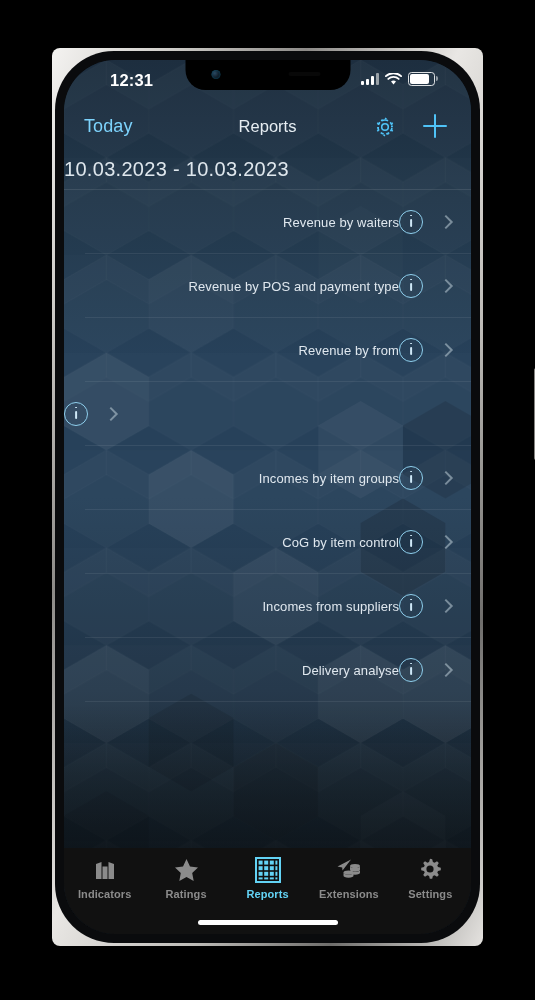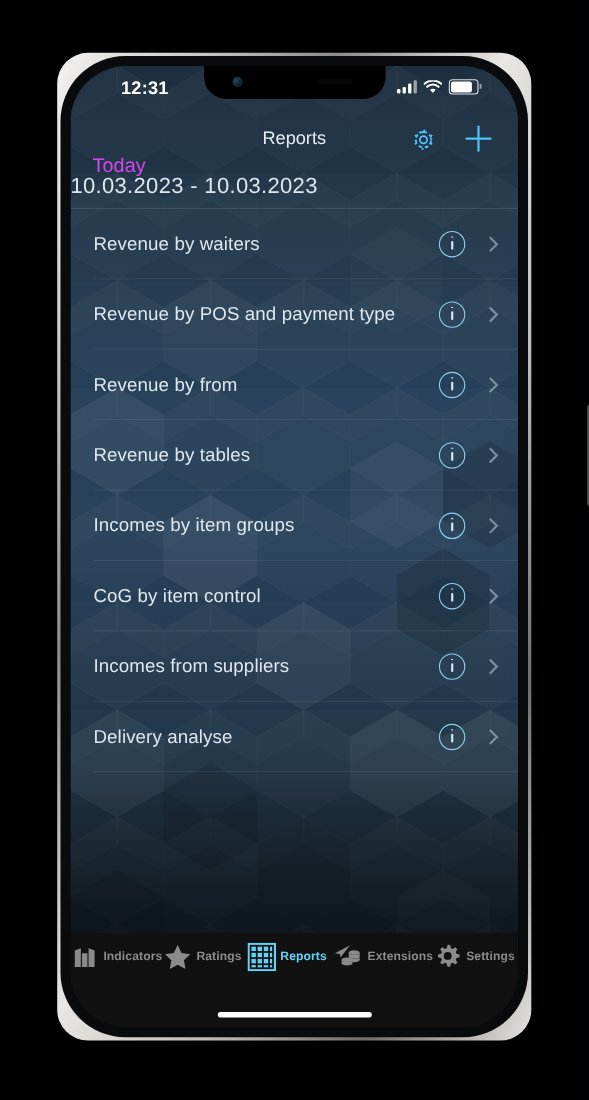--- a/index.html
+++ b/index.html
@@ -19,21 +19,21 @@
     height: 1000px;
     background: #000;
   }
 
   .phone-outer {
     position: absolute;
     left: 52px;
     top: 48px;
     width: 431px;
     height: 898px;
-    border-radius: 28px;
+    border-radius: 8px;
     background: linear-gradient(115deg,#f4f3f1 0%, #cfcdc9 14%, #8d8b88 30%, #e9e7e4 48%, #bdbbb7 66%, #6f6e6c 82%, #e5e3e0 100%);
     box-shadow: 0 0 26px rgba(0,0,0,0.9);
   }
   .phone-mid {
     position: absolute;
     left: 3px;
     top: 3px;
     right: 3px;
     bottom: 3px;
     border-radius: 59px;
@@ -184,24 +184,23 @@
   .navbar {
     position: absolute;
     top: 42px; left: 0; right: 0;
     height: 52px;
     z-index: 30;
   }
   .nav-today {
     position: absolute;
     left: 20px;
     top: 14px;
-    color: #d946ef;
+    color: #7dd3fc;
     font-size: 18px;
     letter-spacing: 0.1px;
-    margin-top: 24px;
   }
   .nav-title {
     position: absolute;
     left: 0; right: 0;
     top: 15px;
     text-align: center;
     color: #e6edf2;
     font-size: 16.5px;
   }
   .nav-gear {
@@ -259,23 +258,24 @@
     position: relative;
     height: 64px;
     display: flex;
     align-items: center;
     cursor: pointer;
   }
   .row-label {
     flex: 1;
     padding-left: 21px;
     color: #dfe7ee;
-    font-size: 17px;
+    font-size: 13px;
     letter-spacing: 0.1px;
     white-space: nowrap;
+    text-align: right;
   }
   .info-icon {
     width: 22px; height: 22px;
     border: 1.6px solid #8fd0ee;
     border-radius: 50%;
     position: relative;
     margin-right: 14px;
     flex: 0 0 auto;
     cursor: pointer;
   }
@@ -326,21 +326,21 @@
     background: #111111;
     z-index: 38;
     display: flex;
     align-items: flex-start;
     padding-top: 8px;
     box-sizing: border-box;
   }
   .tab {
     flex: 1;
     display: flex;
-    flex-direction: row;
+    flex-direction: column;
     align-items: center;
     gap: 4px;
     cursor: pointer;
   }
   .tab .ico { height: 28px; display: flex; align-items: center; justify-content: center; }
   .tab .lbl {
     font-size: 11px;
     font-weight: bold;
     color: #8b8b8b;
     letter-spacing: 0.1px;
@@ -470,21 +470,20 @@
               <div class="row">
                 <div class="row-label">Revenue by from</div>
                 <div class="info-icon">
                   <span class="dot"></span>
                   <span class="stem"></span>
                 </div>
                 <div class="chev"></div>
                 <div class="sep"></div>
               </div>
               <div class="row">
-                <div class="row-label">Revenue by tables</div>
                 <div class="info-icon">
                   <span class="dot"></span>
                   <span class="stem"></span>
                 </div>
                 <div class="chev"></div>
                 <div class="sep"></div>
               </div>
               <div class="row">
                 <div class="row-label">Incomes by item groups</div>
                 <div class="info-icon">

